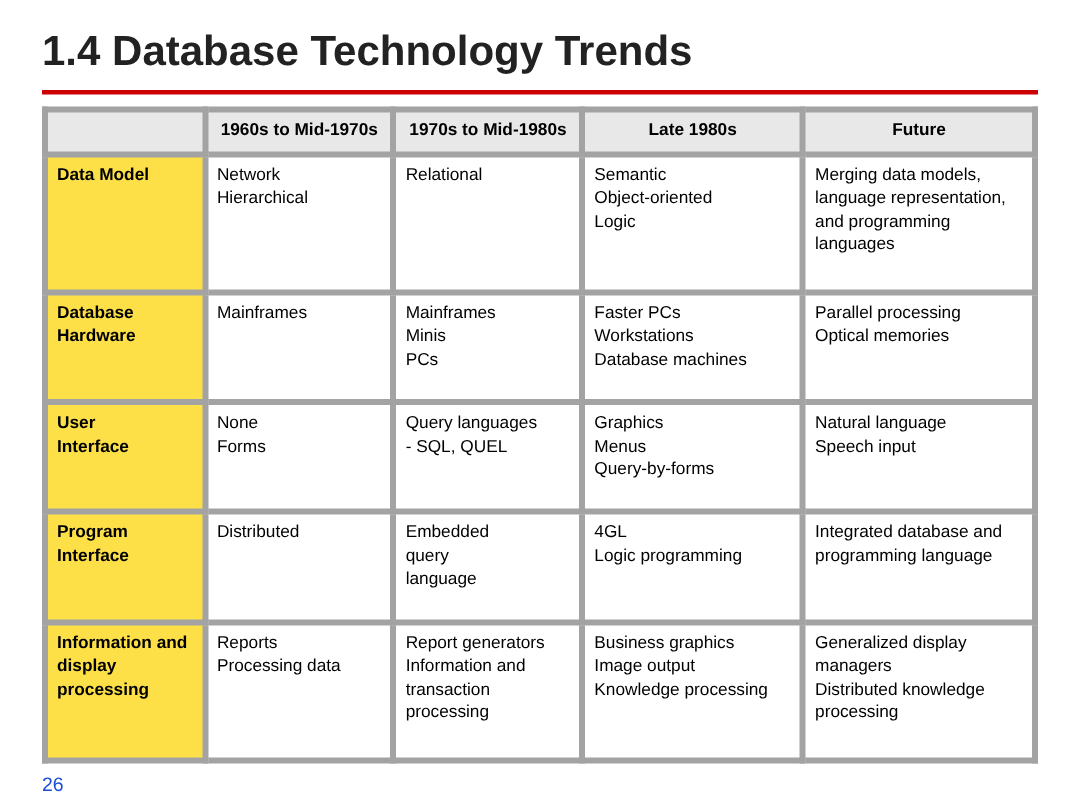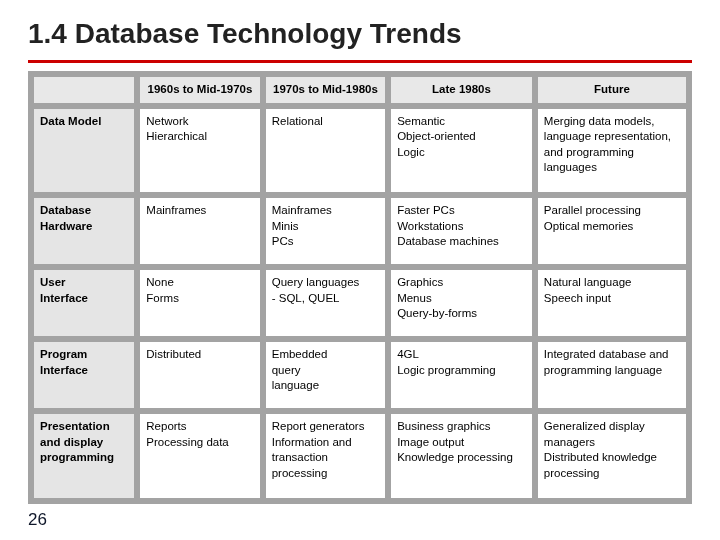--- a/index.html
+++ b/index.html
@@ -29,54 +29,54 @@
       background: #c00;
       margin-bottom: 8px;
     }
     table {
       width: 100%;
       border-collapse: collapse;
       font-size: 11.5px;
       flex: 1;
     }
     th, td {
-      border: 6px solid #a3a3a3;
+      border: 4px solid #a3a3a3;
       padding: 5px 6px;
       vertical-align: top;
       line-height: 1.35;
     }
     th {
       background: #e8e8e8;
       font-weight: bold;
       text-align: center;
       vertical-align: middle;
     }
     td:first-child {
       font-weight: bold;
-      background: #e5e5e5;
+      background: #fde047;
       width: 100px;
     }
     .col-1 { width: 100px; }
     .col-2 { width: 118px; }
     .col-3 { width: 118px; }
     .col-4 { width: 138px; }
     .col-5 { width: 145px; }
     .footer {
       display: flex;
       justify-content: space-between;
       align-items: center;
       margin-top: 6px;
       font-size: 10.5px;
       color: #555;
       font-style: italic;
     }
     .footer .page-num {
       font-style: normal;
-      font-size: 17px;
-      color: #0f172a;
+      font-size: 13px;
+      color: #1d4ed8;
       font-weight: normal;
     }
   </style>
 </head>
 <body>
 
 <div class="page">
   <h1 class="title">1.4 Database Technology Trends</h1>
   <div class="red-line"></div>
 
@@ -118,21 +118,21 @@
 
       <tr>
         <td>Program<br>Interface</td>
         <td>Distributed</td>
         <td>Embedded<br>query<br>language</td>
         <td>4GL<br>Logic programming</td>
         <td>Integrated database and programming language</td>
       </tr>
 
       <tr>
-        <td>Presentation and display programming</td>
+        <td>Information and display processing</td>
         <td>Reports<br>Processing data</td>
         <td>Report generators<br>Information and transaction processing</td>
         <td>Business graphics<br>Image output<br>Knowledge processing</td>
         <td>Generalized display managers<br>Distributed knowledge processing</td>
       </tr>
     </tbody>
   </table>
 
   <div class="footer">
     <span class="page-num">26</span>

